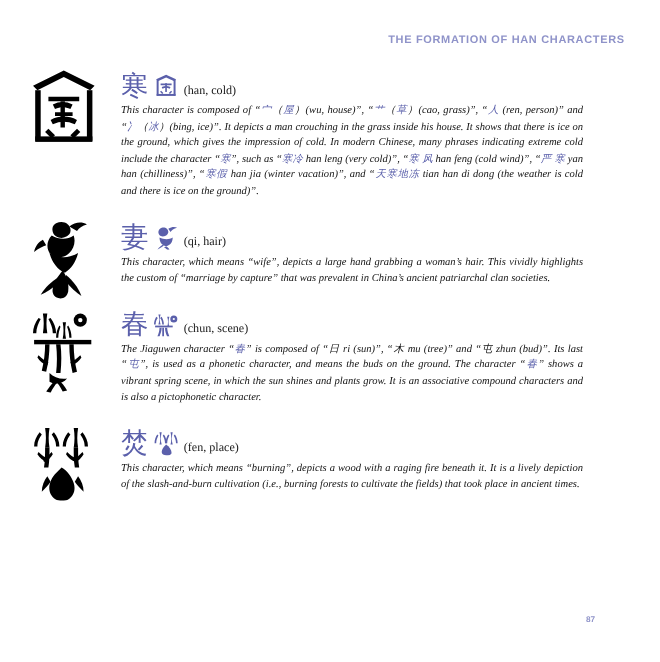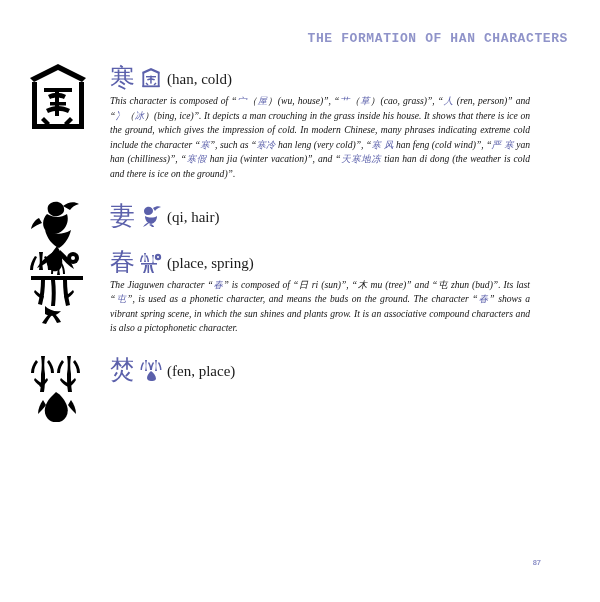--- a/index.html
+++ b/index.html
@@ -20,22 +20,22 @@
     width: 600px;
     height: 602px;
     box-sizing: border-box;
     padding: 0;
   }
   
   .running-head {
     position: absolute;
     top: 31px;
     right: 32px;
-    font-family: Liberation Mono, monospace;
-    font-size: 13px;
+    font-family: Liberation Sans, sans-serif;
+    font-size: 10px;
     letter-spacing: 0.6px;
     font-weight: bold;
     color: #8f93c9;
     text-transform: uppercase;
     white-space: nowrap;
   }
   .page-number {
     position: absolute;
     bottom: 35px;
     right: 59px;
@@ -82,21 +82,21 @@
   }
   .oracle-mini {
     width: 22px;
     height: 22px;
     display: inline-block;
     vertical-align: bottom;
     position: relative;
     top: -1px;
   }
   .romanization {
-    font-size: 15px;
+    font-size: 11px;
     color: #1a1a1a;
     padding-bottom: 2px;
     font-family: "Liberation Serif", serif;
   }
   .body-text {
     font-size: 9.6px;
     line-height: 14.6px;
     text-align: justify;
     color: #121212;
     margin: 0;
@@ -185,20 +185,21 @@
               <path d="M7 2 c3 -1 6 1 6 4 c0 2 -2 4 -5 4 c-3 0 -4 -2 -4 -4 c0 -2 1 -3 3 -4 z"></path>
               <path d="M13 3 c3 -2 6 -2 8 -1 c-3 1 -5 2 -6 4 z"></path>
               <path d="M5 11 c4 2 9 2 12 0 c0 4 -2 7 -6 8 c-4 -1 -6 -4 -6 -8 z"></path>
               <path d="M11 19 c2 1 3 2 3 3 l-2 0 c-1 -1 -2 -2 -3 -2 z"></path>
               <path d="M9 18 c-2 2 -4 3 -6 4 c2 -3 4 -4 6 -5 z"></path>
             </g>
           </svg>
         </span>
         <span class="romanization">(qi, hair)</span>
       </div>
+      <p class="body-text">This character, which means “wife”, depicts a large hand grabbing a woman’s hair. This vividly highlights the custom of “marriage by capture” that was prevalent in China’s ancient patriarchal clan societies.</p>
     </div>
 
     <div class="entry" style="margin-bottom:18px;">
       <div class="glyph-col">
         <svg class="seal-art" width="62" height="78" viewBox="0 0 62 78" aria-hidden="true">
           <g fill="#000000">
             <circle cx="46" cy="12" r="6"></circle>
             <circle cx="46" cy="12" r="2" fill="#ffffff"></circle>
             <path d="M12 6 c1 6 1 12 0 18 l4 0 c-1 -6 -1 -12 0 -18 z"></path>
             <path d="M8 10 c-3 4 -5 9 -5 14 l3 0 c0 -5 2 -9 4 -13 z"></path>
@@ -229,21 +230,21 @@
               <path d="M12 4 c1 3 1 6 0 9 l2 0 c-1 -3 -1 -6 0 -9 z"></path>
               <circle cx="18" cy="6" r="3.2"></circle>
               <circle cx="18" cy="6" r="1" fill="#ffffff"></circle>
               <rect x="1" y="12" width="16" height="1.6"></rect>
               <path d="M5 14 c0 3 -1 6 -2 8 l2 0 c1 -3 2 -5 2 -8 z"></path>
               <path d="M10 14 c0 3 1 6 2 8 l2 0 c-1 -3 -2 -5 -2 -8 z"></path>
               <path d="M7.5 14 h1.6 v8 h-1.6 z"></path>
             </g>
           </svg>
         </span>
-        <span class="romanization">(place, spring)</span>
+        <span class="romanization">(chun, scene)</span>
       </div>
       <p class="body-text">The Jiaguwen character “<span class="cn">春</span>” is composed of “<span class="cn-dark">日</span> ri (sun)”, “<span class="cn-dark">木</span> mu (tree)” and “<span class="cn-dark">屯</span> zhun (bud)”. Its last “<span class="cn">屯</span>”, is used as a phonetic character, and means the buds on the ground. The character “<span class="cn">春</span>” shows a vibrant spring scene, in which the sun shines and plants grow. It is an associative compound characters and is also a pictophonetic character.</p>
     </div>
 
     <div class="entry">
       <div class="glyph-col">
         <svg class="seal-art" width="62" height="68" viewBox="0 0 62 68" aria-hidden="true">
           <g fill="#000000">
             <path d="M14 2 c1 6 1 12 0 18 l4 0 c-1 -6 -1 -12 0 -18 z"></path>
             <path d="M9 6 c-3 4 -5 8 -5 13 l3 0 c0 -5 2 -8 4 -11 z"></path>
@@ -273,18 +274,19 @@
               <path d="M9 3 c1.5 2 2.5 5 2.5 8 l-1.5 0 c0 -3 -1 -5 -2 -7 z"></path>
               <path d="M15 1 c1 4 1 8 0 11 l2 0 c-1 -3 -1 -7 0 -11 z"></path>
               <path d="M13 3 c-1.5 2 -2.5 5 -2.5 8 l1.5 0 c0 -3 1 -5 2 -7 z"></path>
               <path d="M19 3 c1.5 2 2.5 5 2.5 8 l-1.5 0 c0 -3 -1 -5 -2 -7 z"></path>
               <path d="M11 12 c3 2 5 5 5 8 c-1 2 -3 2 -5 2 c-2 0 -4 -1 -4 -3 c0 -3 2 -5 4 -7 z"></path>
             </g>
           </svg>
         </span>
         <span class="romanization">(fen, place)</span>
       </div>
+      <p class="body-text">This character, which means “burning”, depicts a wood with a raging fire beneath it. It is a lively depiction of the slash-and-burn cultivation (i.e., burning forests to cultivate the fields) that took place in ancient times.</p>
     </div>
 
   </div>
 
   <div class="page-number">87</div>
 </div>
 
 </body></html>

